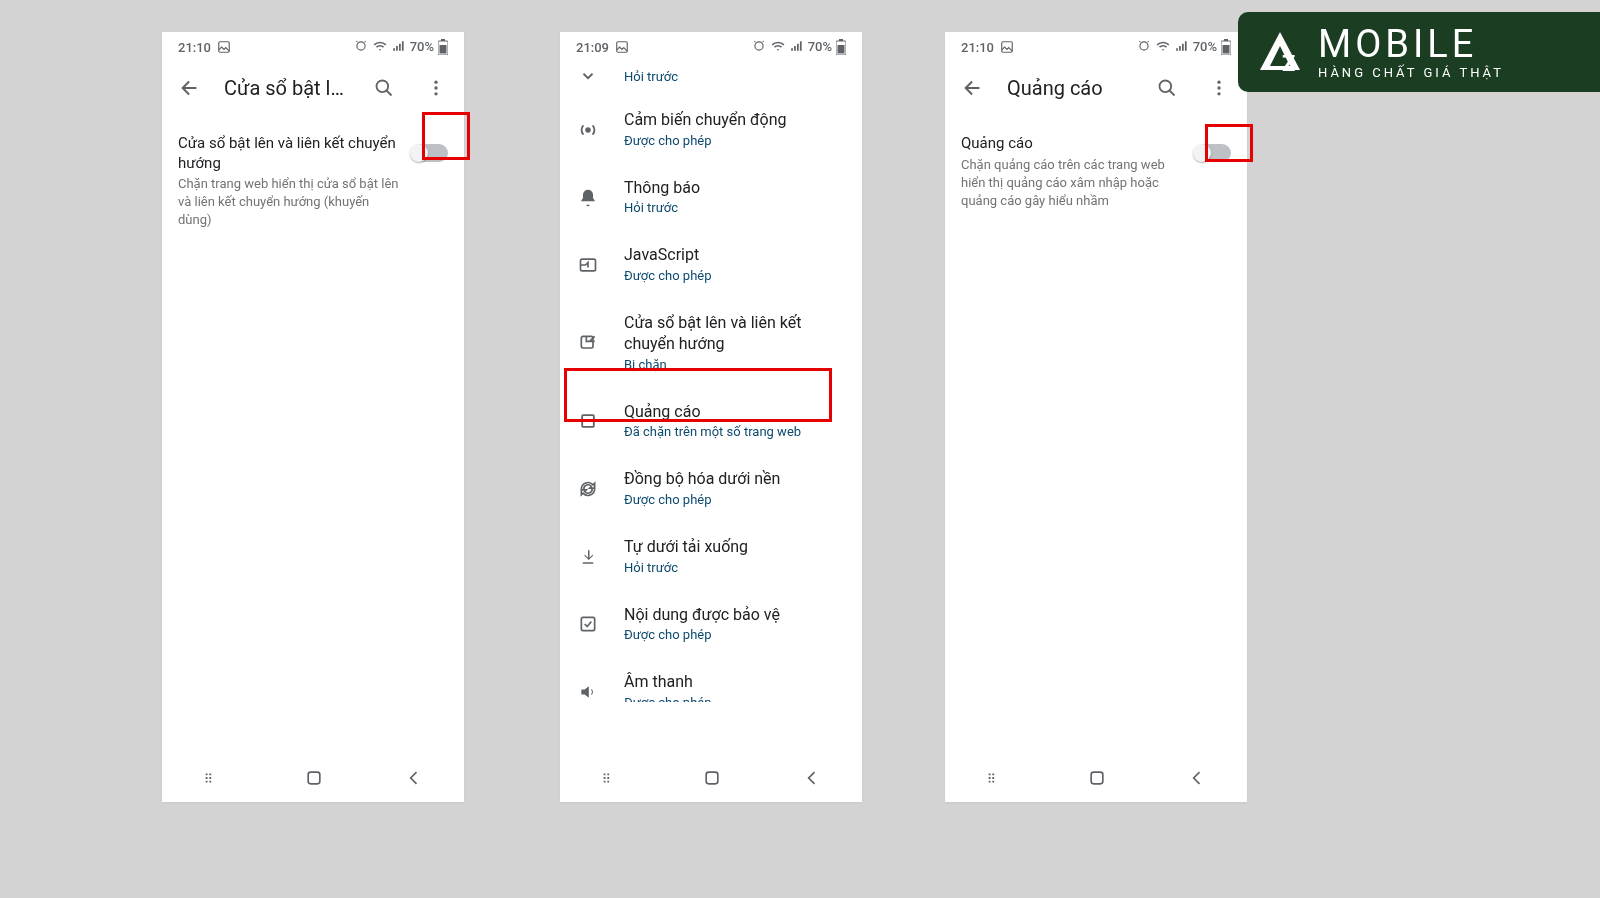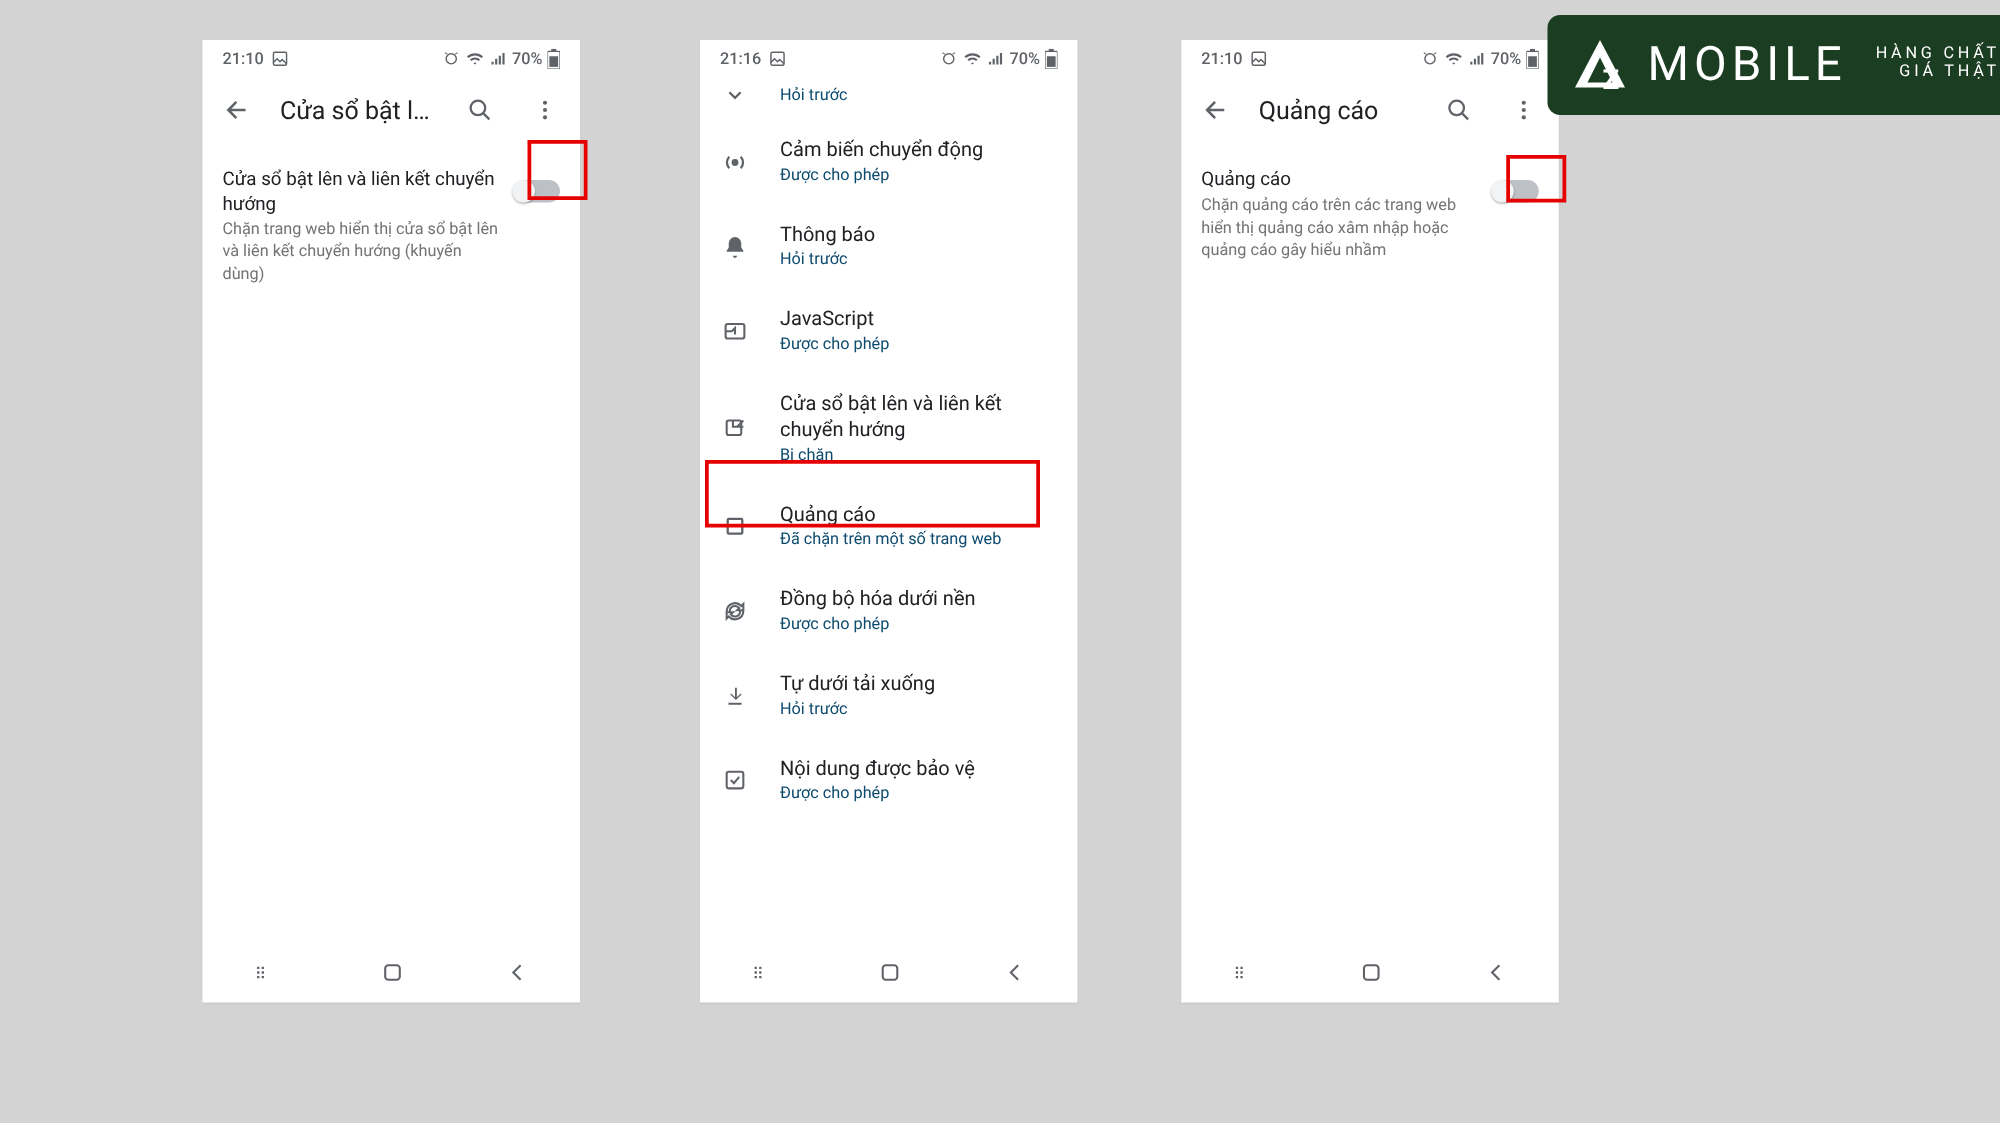--- a/index.html
+++ b/index.html
@@ -28,21 +28,21 @@
     height: 30px;
     display: flex;
     justify-content: space-between;
     align-items: center;
     padding: 0 16px;
     font-size: 13px;
     color: #5f6368;
     font-weight: 500;
   }
   .status-left { display: flex; align-items: center; gap: 6px; }
-  .status-right { display: flex; align-items: center; gap: 4px; }
+  .status-right { display: flex; align-items: flex-start; gap: 4px; }
 
   
   .appbar {
     height: 52px;
     display: flex;
     align-items: center;
     padding: 0 10px;
     gap: 16px;
   }
   .appbar .title {
@@ -177,21 +177,21 @@
     padding-left: 14px;
     gap: 10px;
     overflow: hidden;
     z-index: 50;
   }
   .az-logo {
     width: 56px;
     height: 56px;
     position: relative;
   }
-  .az-text { display: flex; flex-direction: row; }
+  .az-text { display: flex; flex-direction: column; }
   .az-main { font-size: 38px; font-weight: 400; letter-spacing: 4px; line-height: 1; }
   .az-sub  { font-size: 13px; letter-spacing: 3px; text-align: right; margin-top: 2px; }
 
   svg { display: block; }
 </style>
 </head>
 <body>
 
 <div class="phone p1">
   <div class="status-bar">
@@ -265,21 +265,21 @@
       </svg>
     <svg width="20" height="20" viewBox="0 0 24 24" fill="none" stroke="#5f6368" stroke-width="2">
         <path d="M15 5l-7 7 7 7"></path>
       </svg>
   </div>
 </div>
 
 <div class="phone p2">
   <div class="status-bar">
     <div class="status-left">
-      <span>21:16</span>
+      <span>21:09</span>
       <svg width="14" height="14" viewBox="0 0 24 24" fill="none" stroke="currentColor" stroke-width="2">
           <rect x="3" y="3" width="18" height="18" rx="2"></rect>
           <path d="M3 17l5-5 4 4 3-3 6 6"></path>
         </svg>
     </div>
     <div class="status-right">
       <svg width="14" height="14" viewBox="0 0 24 24" fill="currentColor">
           <path d="M12 4a8 8 0 1 0 0 16 8 8 0 0 0 0-16zm0 14a6 6 0 1 1 0-12 6 6 0 0 1 0 12zM4 3l3 2-1 1-3-2 1-1zm16 0l1 1-3 2-1-1 3-2z"></path>
         </svg>
       <svg width="16" height="14" viewBox="0 0 24 24" fill="currentColor">
@@ -404,20 +404,31 @@
             <rect x="4" y="4" width="16" height="16" rx="2"></rect>
             <path d="M8 12l3 3 5-6"></path>
           </svg>
         </div>
       <div class="li-text">
         <div class="li-title">Nội dung được bảo vệ</div>
         <div class="li-sub">Được cho phép</div>
       </div>
     </div>
 
+    <div class="list-item">
+      <div class="li-icon">
+          <svg width="20" height="20" viewBox="0 0 24 24" fill="#5f6368">
+            <path d="M4 9v6h4l5 4V5L8 9H4zm12-1a5 5 0 0 1 0 8v-2a3 3 0 0 0 0-4V8z"></path>
+          </svg>
+        </div>
+      <div class="li-text">
+        <div class="li-title">Âm thanh</div>
+        <div class="li-sub">Được cho phép</div>
+      </div>
+    </div>
 
     <div class="redbox" style="top:306px;left:4px;width:268px;height:54px;"></div>
   </div>
 
   <div class="navbar">
     <svg width="22" height="22" viewBox="0 0 24 24" fill="none" stroke="#5f6368" stroke-width="2">
         <path d="M4 8h2M4 12h2M4 16h2M8 8h2M8 12h2M8 16h2"></path>
       </svg>
     <svg width="20" height="20" viewBox="0 0 24 24" fill="none" stroke="#5f6368" stroke-width="2">
         <rect x="5" y="5" width="14" height="14" rx="3"></rect>

